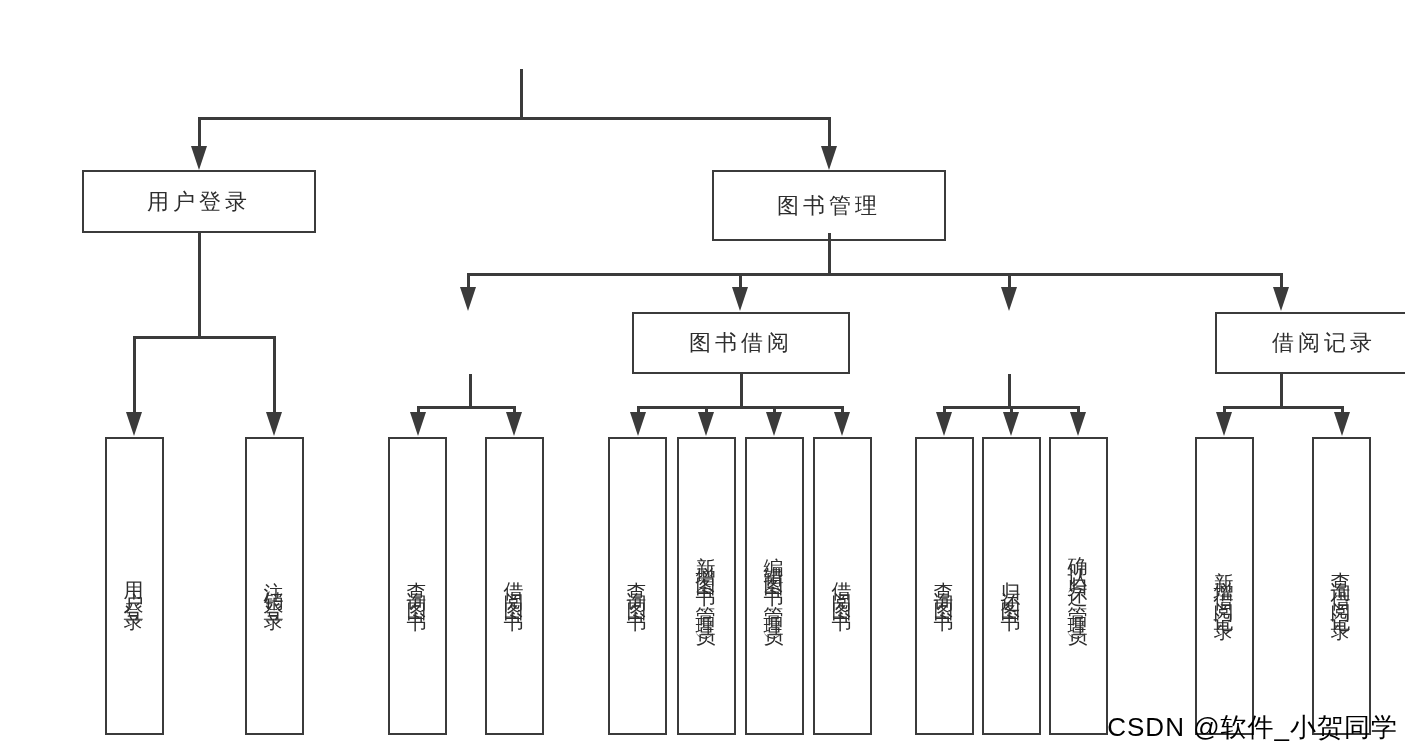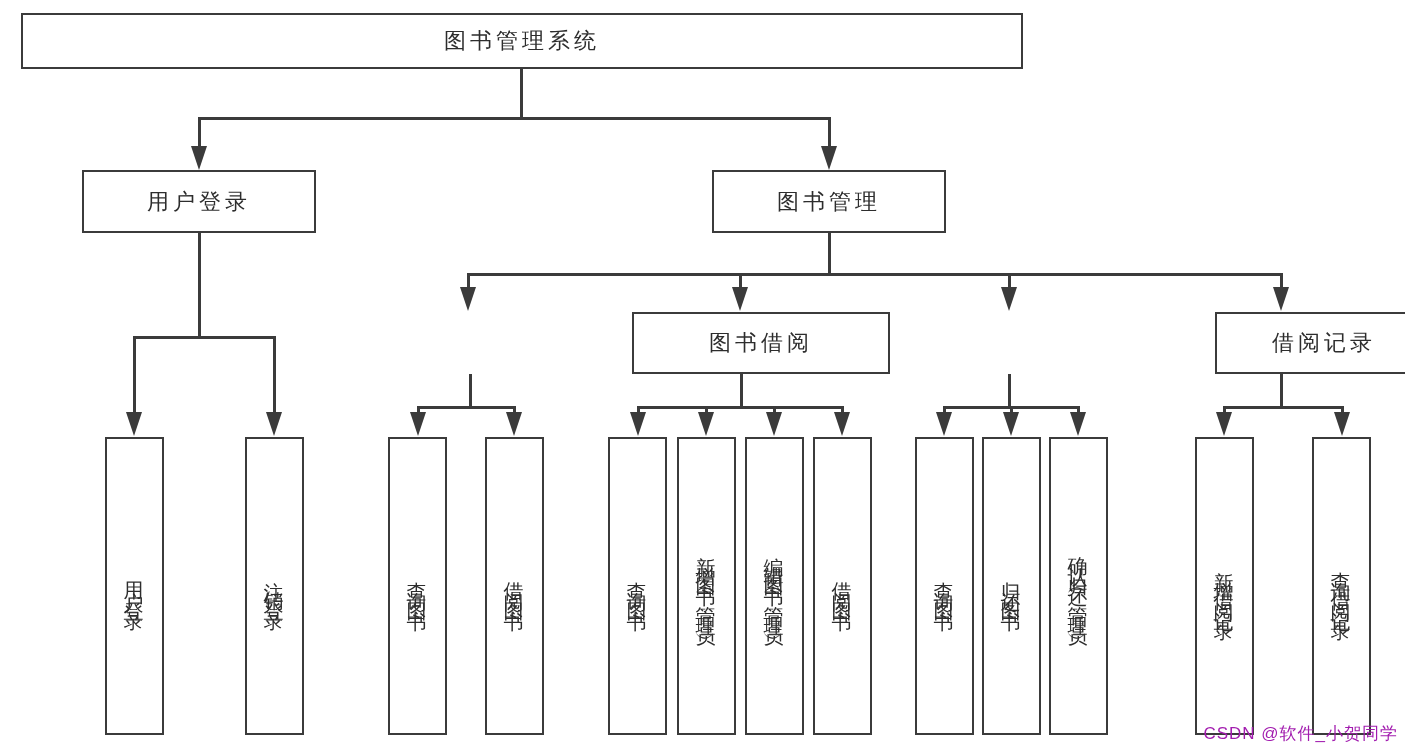--- a/index.html
+++ b/index.html
@@ -45,46 +45,43 @@
     position: absolute;
     width: 0; height: 0;
     border-left: 8px solid transparent;
     border-right: 8px solid transparent;
     border-top: 24px solid #3b3b3b;
   }
   .watermark {
     position: absolute;
     right: 7px;
     bottom: 2px;
-    font-size: 17px;
+    font-size: 26px;
     letter-spacing: 1px;
-    color: #a21caf;
+    color: #000000;
     z-index: 5;
     white-space: nowrap;
   }
 </style>
 </head>
 <body>
 
 <div id="canvas">
 
-  <div class="box hbox" style="left:21px; top:13px; width:1002px; height:56px;">
-    <span>图书管理系统</span>
-  </div>
 
   <div class="box hbox" style="left:82px; top:170px; width:234px; height:63px;">
     <span>用户登录</span>
   </div>
 
-  <div class="box hbox" style="left:712px; top:170px; width:234px; height:63px;">
+  <div class="box hbox" style="left:712px; top:170px; width:234px; height:71px;">
     <span>图书管理</span>
   </div>
 
 
-  <div class="box hbox" style="left:632px; top:312px; width:258px; height:62px;justify-content:center;">
+  <div class="box hbox" style="left:632px; top:312px; width:218px; height:62px;justify-content:center;">
     <span>图书借阅</span>
   </div>
 
 
   <div class="box hbox" style="left:1215px; top:312px; width:218px; height:62px;">
     <span>借阅记录</span>
   </div>
 
   <div class="box vbox" style="left:105px; top:437px; width:59px; height:298px;">
     <span>用户登录</span>

